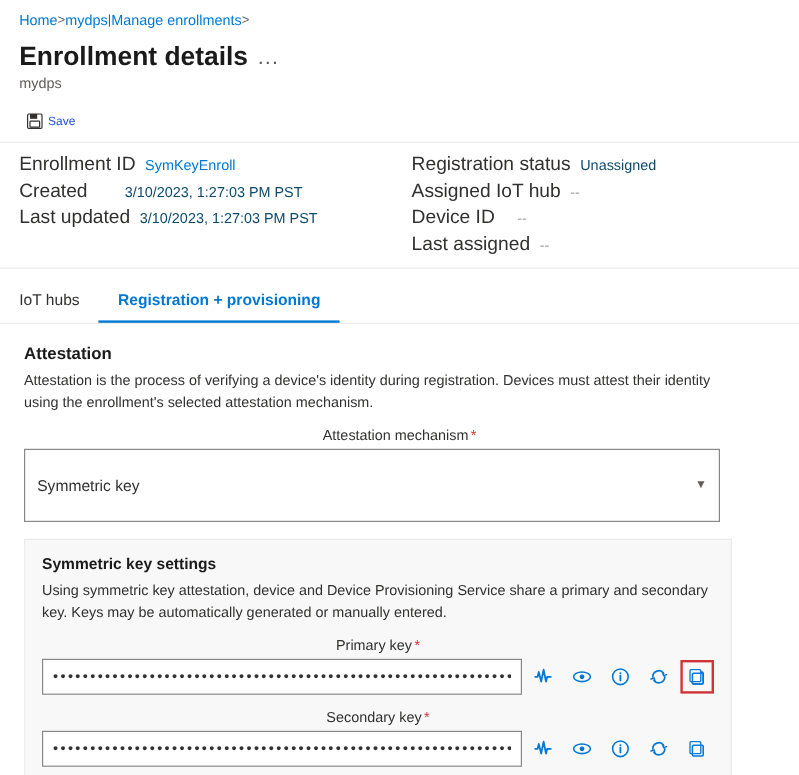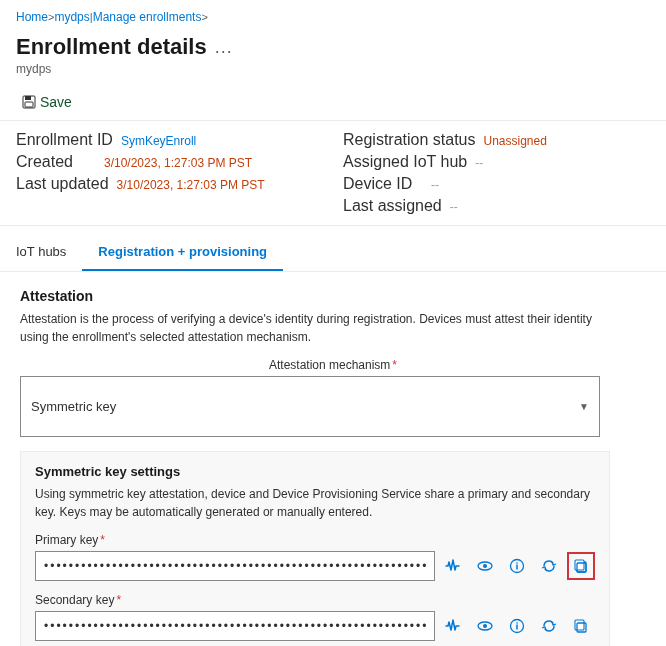--- a/index.html
+++ b/index.html
@@ -57,22 +57,22 @@
       border-bottom: 1px solid #edebe9;
       gap: 6px;
     }
     .toolbar-btn {
       display: flex;
       align-items: center;
       gap: 4px;
       background: none;
       border: none;
       cursor: pointer;
-      font-size: 14px;
-      color: #14532d;
+      font-size: 10px;
+      color: #1d4ed8;
       padding: 4px 6px;
     }
     .save-icon {
       width: 14px;
       height: 14px;
       display: inline-block;
     }
 
     
     .details-section {
@@ -96,21 +96,21 @@
       font-size: 16px;
       color: #323130;
       min-width: 80px;
       font-weight: 400;
     }
     .detail-value {
       font-size: 12px;
       color: #0078d4;
     }
     .detail-value.plain {
-      color: #c2410c;
+      color: #0c4a6e;
     }
     .detail-value.muted {
       color: #a19f9d;
     }
 
     
     .tabs-bar {
       display: flex;
       border-bottom: 1px solid #edebe9;
       padding: 0 16px;
@@ -196,20 +196,21 @@
       font-size: 12px;
       color: #323130;
       line-height: 1.5;
       margin-bottom: 12px;
     }
 
     .key-field-label {
       font-size: 12px;
       color: #323130;
       margin-bottom: 4px;
+      text-align: center;
     }
     .key-field-label .required {
       color: #d13438;
       margin-left: 2px;
     }
 
     .key-input-row {
       display: flex;
       align-items: center;
       gap: 4px;

